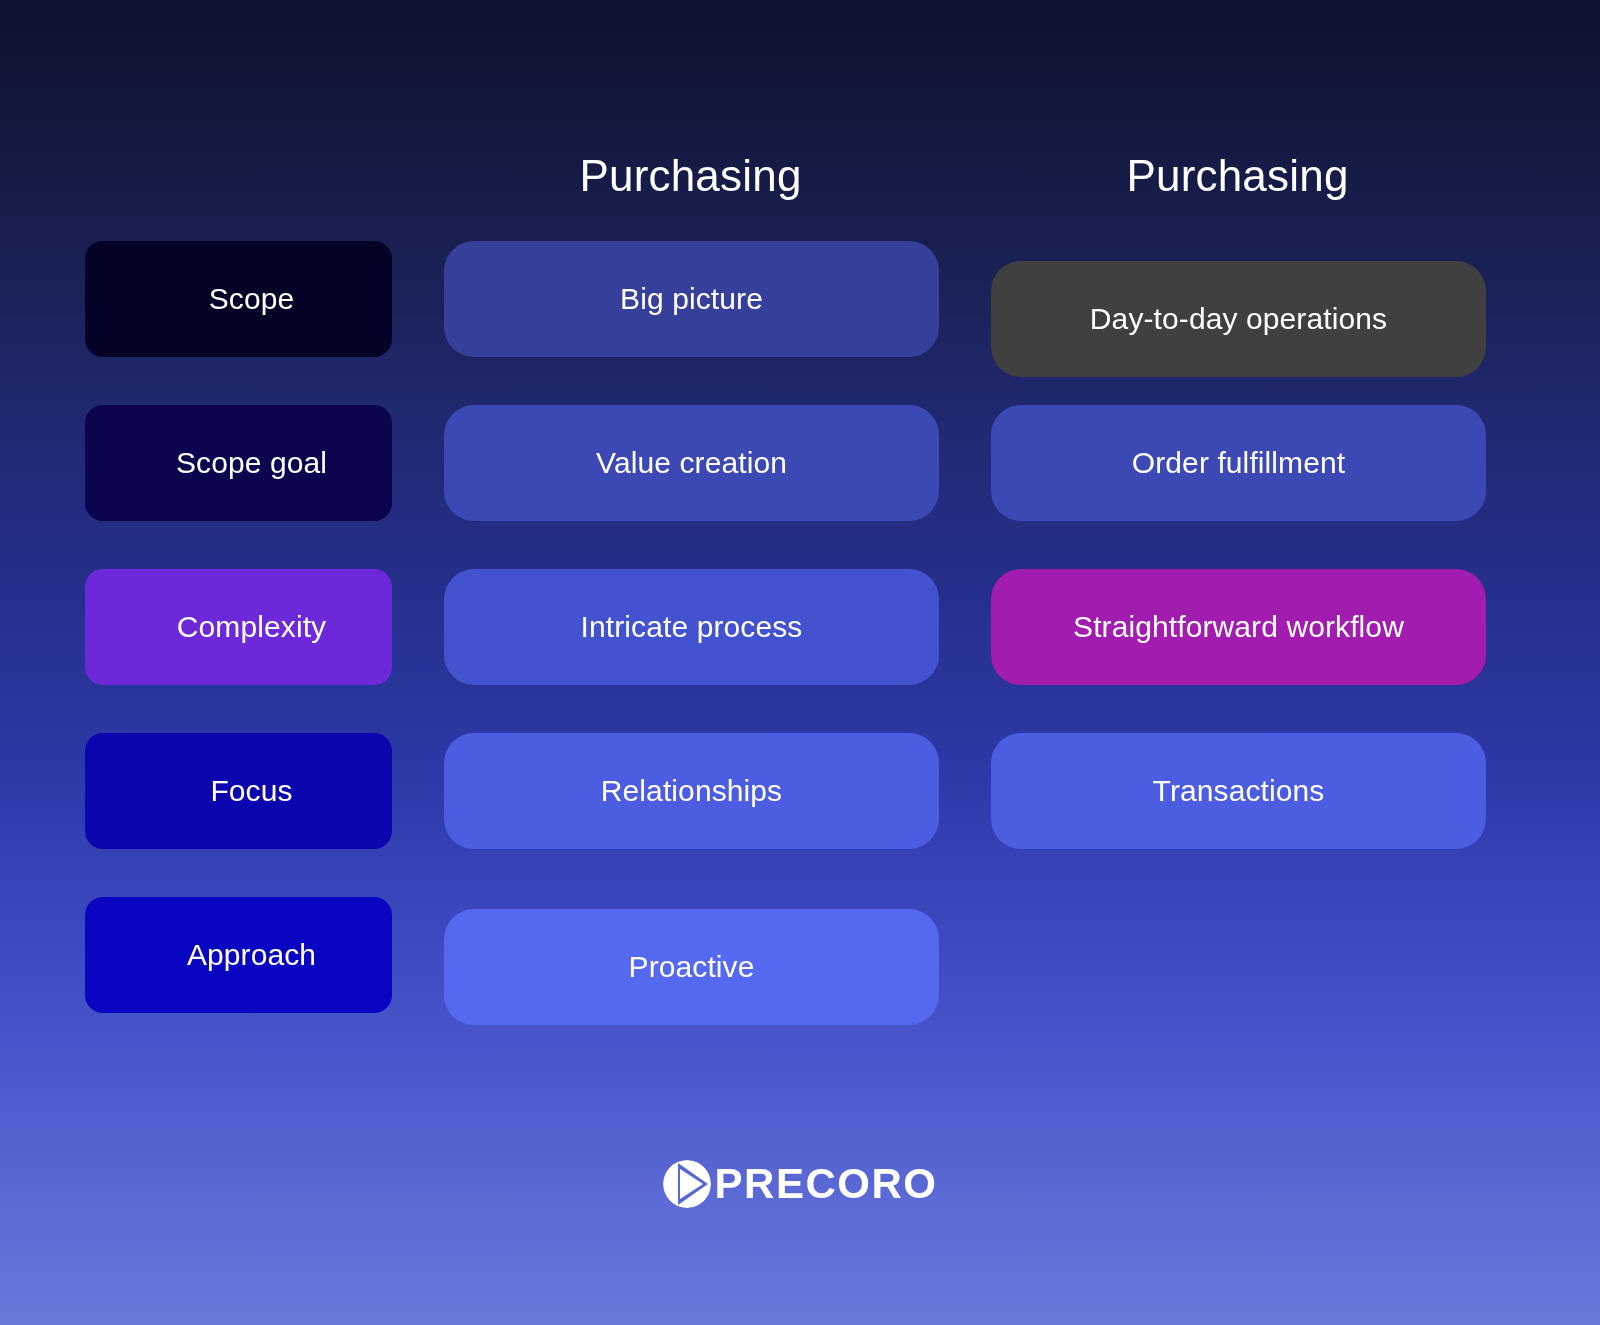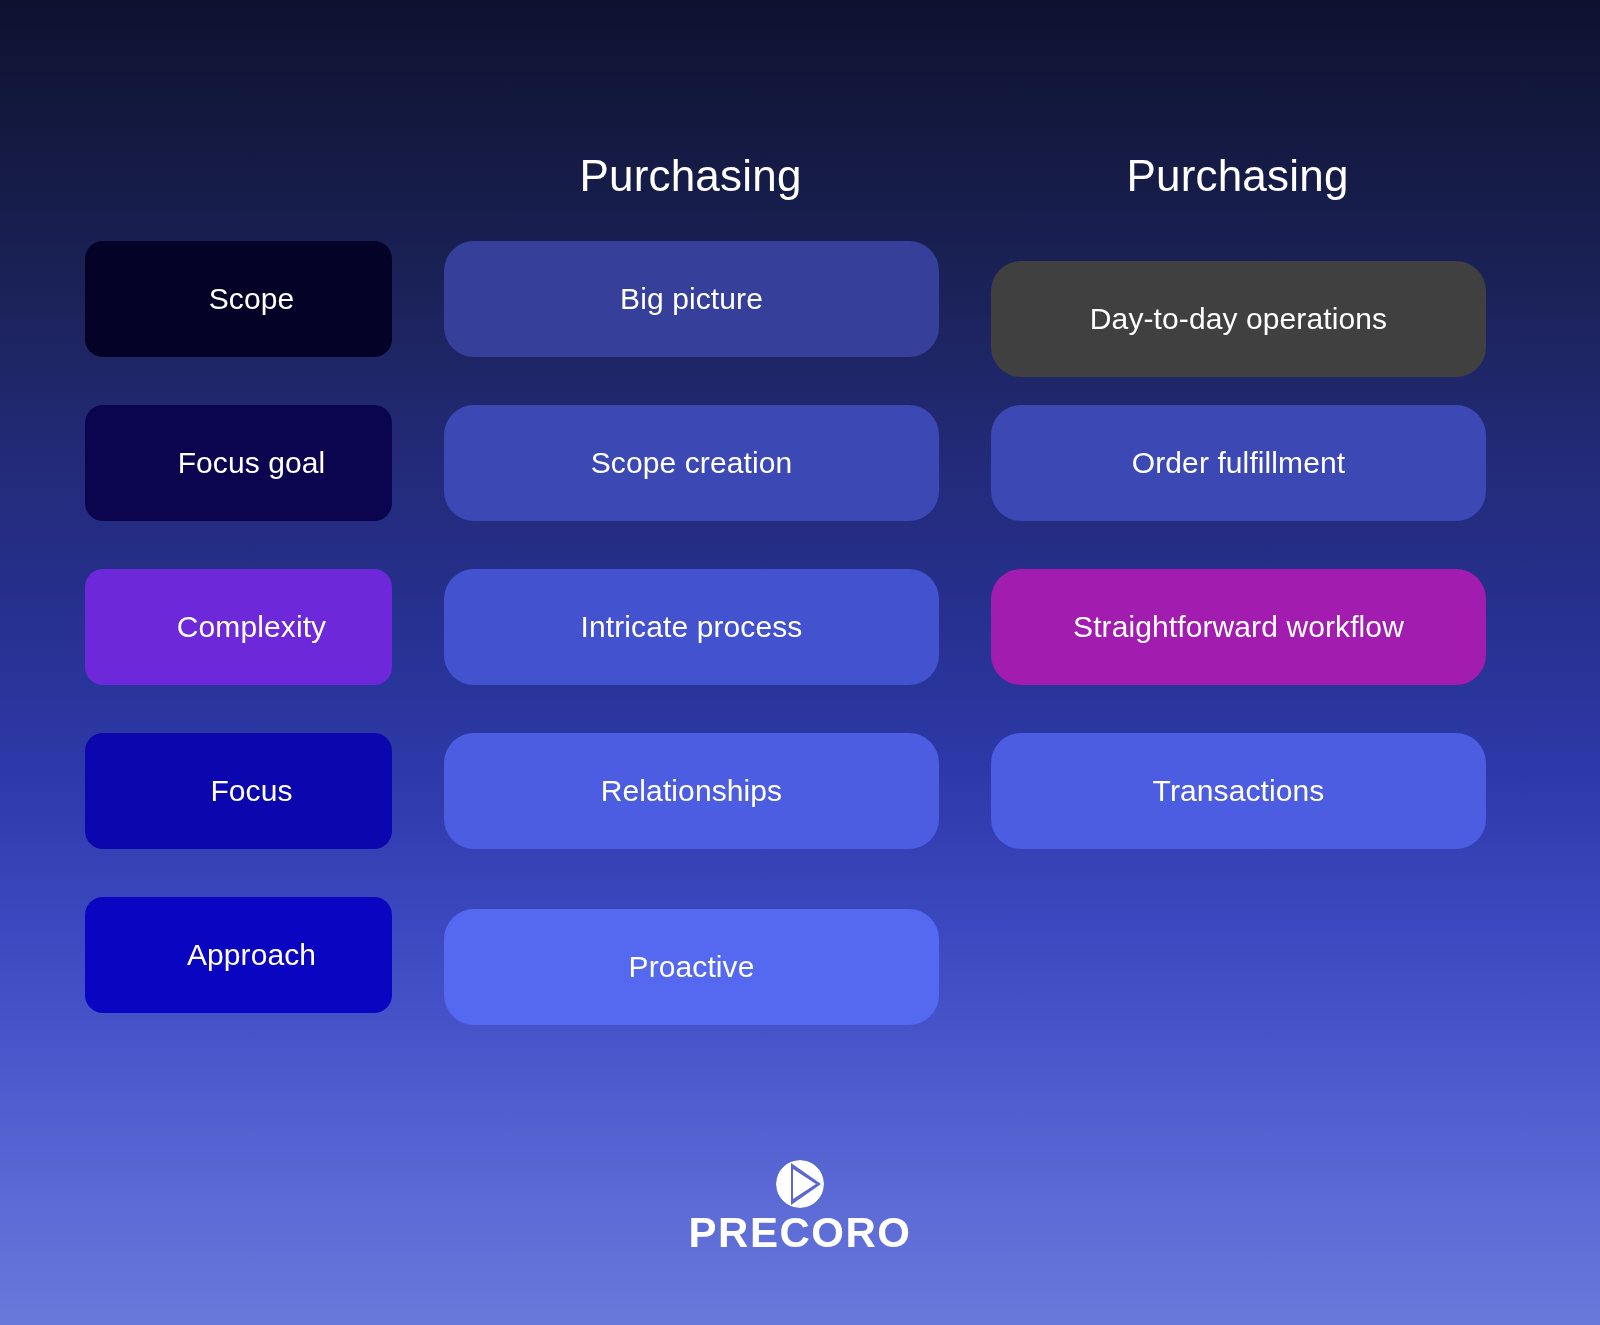--- a/index.html
+++ b/index.html
@@ -100,21 +100,20 @@
   
   .logo {
     position: absolute;
     left: 0;
     top: 1160px;
     width: 1600px;
     display: flex;
     align-items: center;
     justify-content: center;
     gap: 4px;
-    flex-direction: column;
   }
   .logo-mark {
     width: 48px;
     height: 48px;
     display: block;
   }
   .logo-word {
     color: #ffffff;
     font-size: 42px;
     font-weight: 700;
@@ -140,23 +139,23 @@
       <div class="lead-pad"></div>
       <div class="card label" style="background-color: rgb(5, 2, 39);">Scope</div>
       <div class="cell-gap"></div>
       <div class="card value" style="background-color: rgb(54, 64, 154);">Big picture</div>
       <div class="cell-gap"></div>
       <div class="card value" style="background-color: #404040; margin-top: 40px;">Day-to-day operations</div>
     </div>
 
     <div class="row">
       <div class="lead-pad"></div>
-      <div class="card label" style="background-color: rgb(11, 5, 80);">Focus goal</div>
-      <div class="cell-gap"></div>
-      <div class="card value" style="background-color: rgb(60, 72, 180);">Scope creation</div>
+      <div class="card label" style="background-color: rgb(11, 5, 80);">Scope goal</div>
+      <div class="cell-gap"></div>
+      <div class="card value" style="background-color: rgb(60, 72, 180);">Value creation</div>
       <div class="cell-gap"></div>
       <div class="card value" style="background-color: rgb(60, 72, 180);">Order fulfillment</div>
     </div>
 
     <div class="row">
       <div class="lead-pad"></div>
       <div class="card label" style="background-color: #6d28d9;">Complexity</div>
       <div class="cell-gap"></div>
       <div class="card value" style="background-color: rgb(67, 82, 207);">Intricate process</div>
       <div class="cell-gap"></div>

